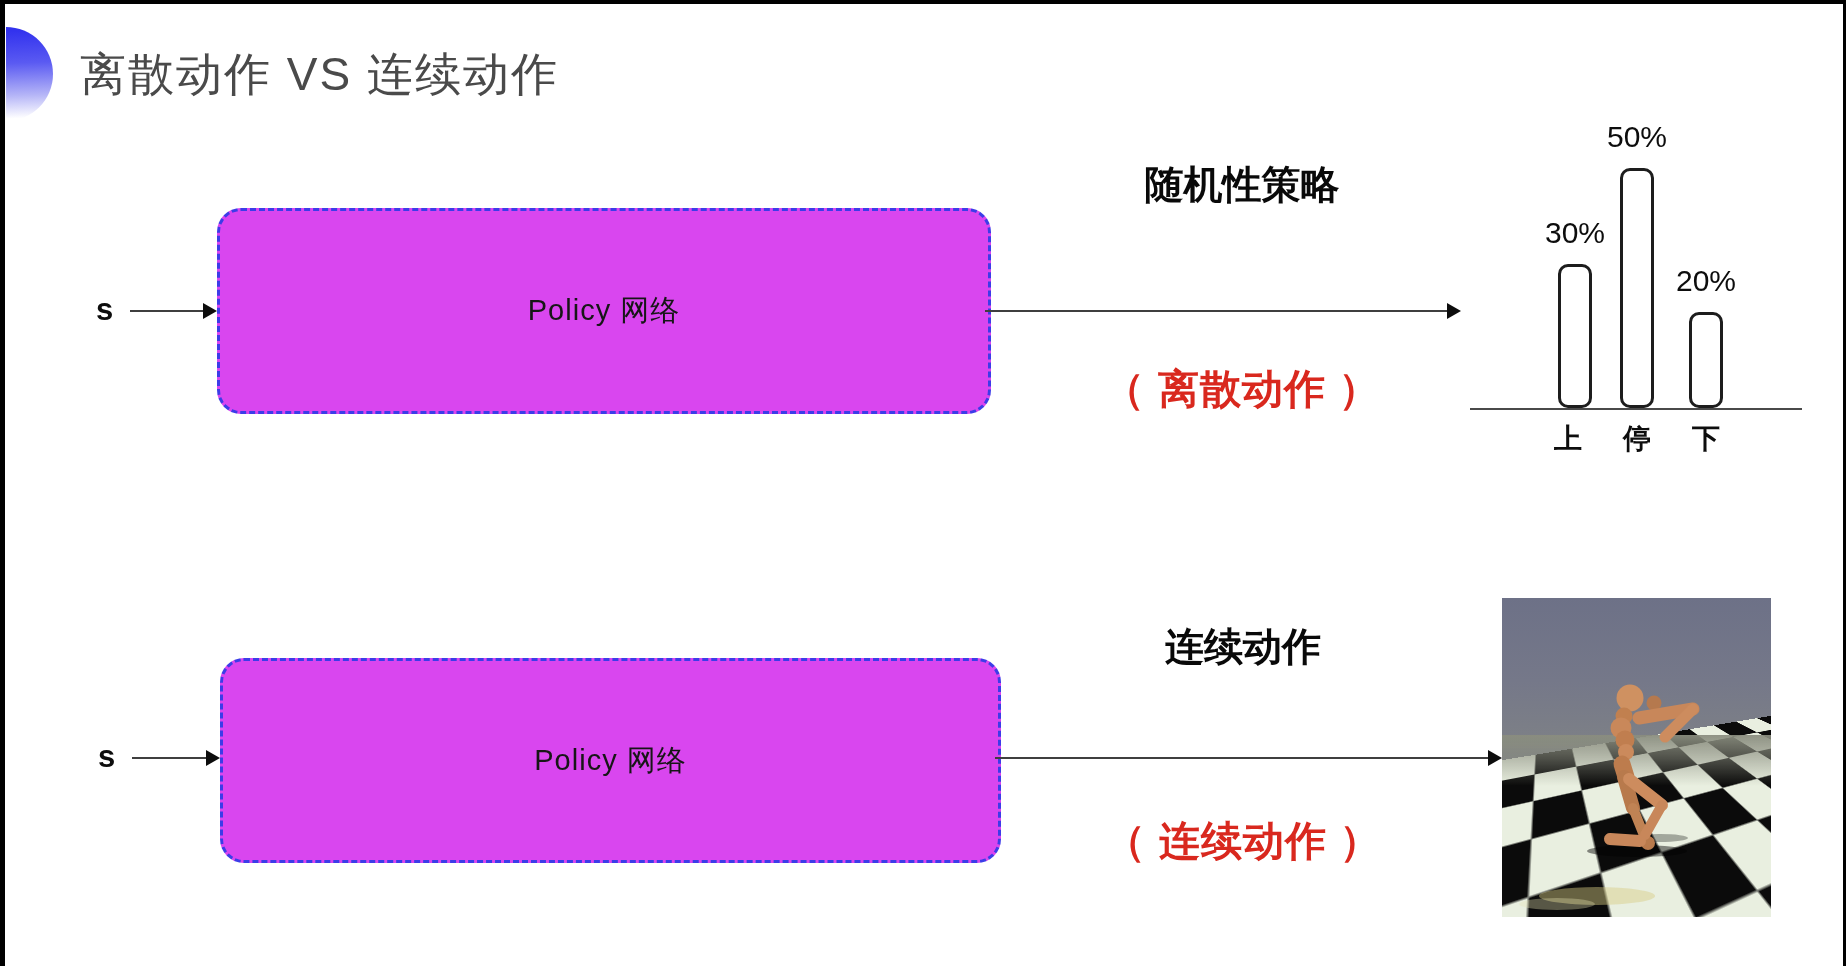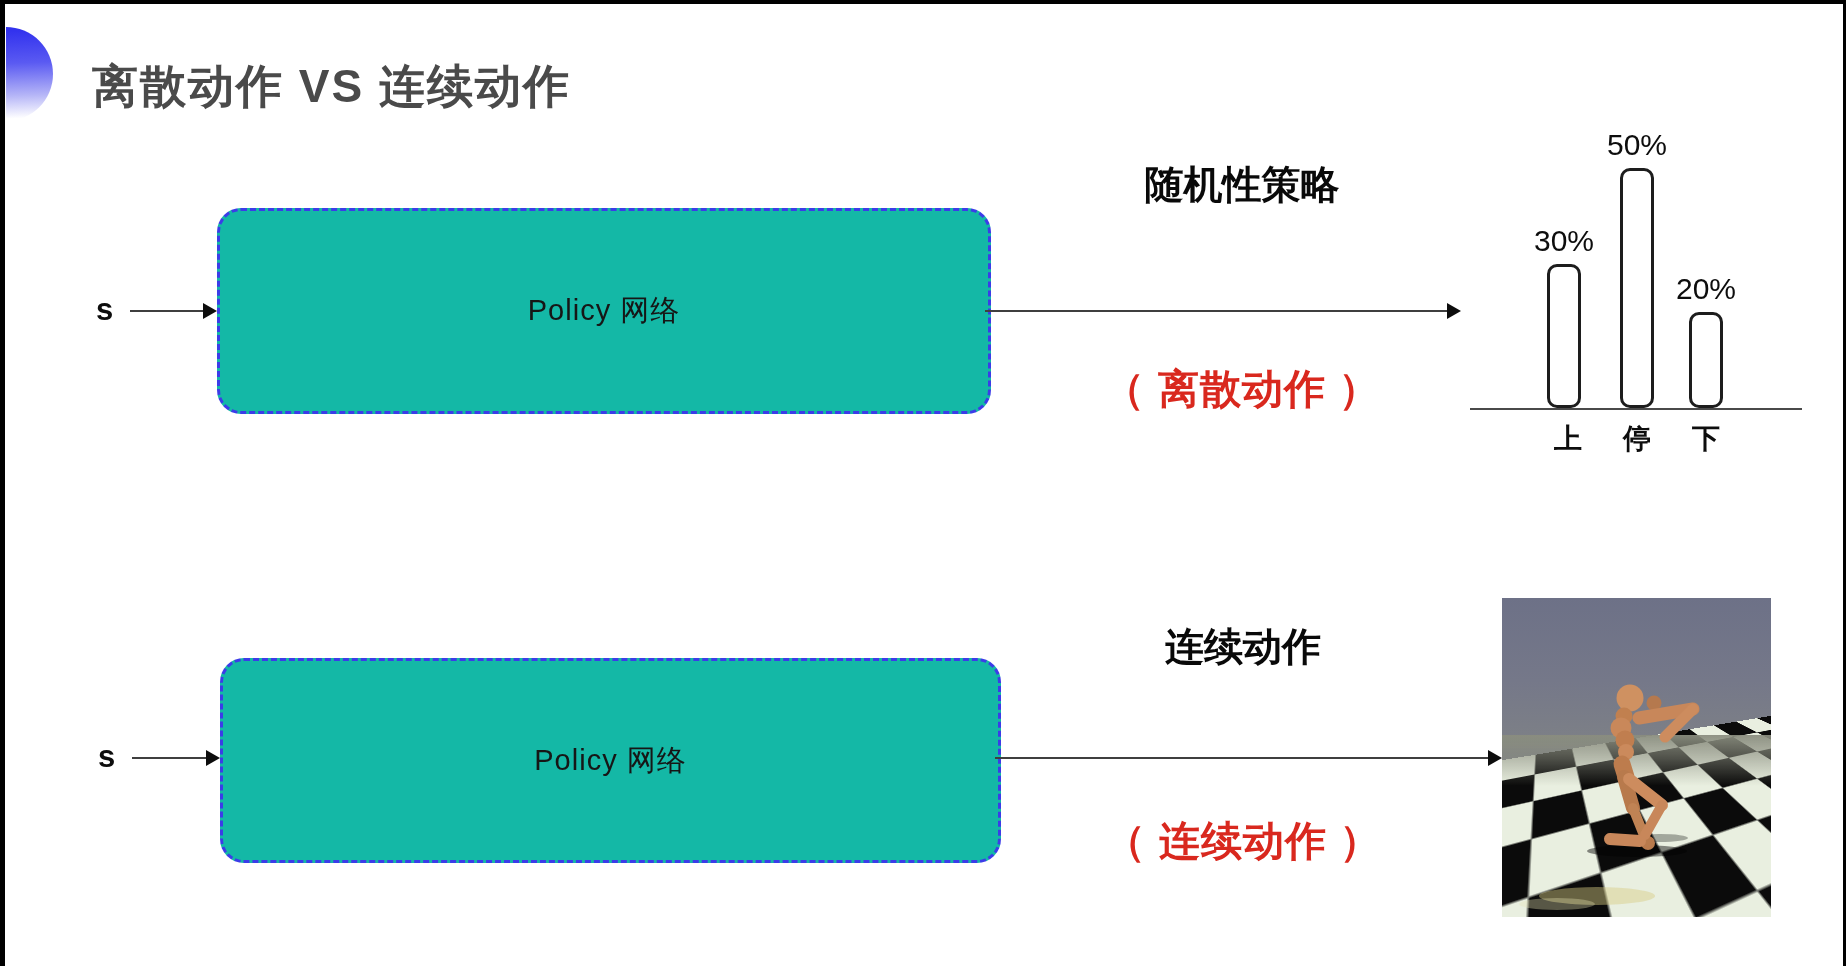--- a/index.html
+++ b/index.html
@@ -13,56 +13,56 @@
   .edge.left{left:0;top:0;width:5px;height:100%;}
   .edge.right{right:0;top:0;width:3px;height:100%;}
 
   
   .accent{
     position:absolute; left:6px; top:27px; width:47px; height:94px;
     border-radius:0 100% 100% 0 / 0 50% 50% 0;
     background:linear-gradient(178deg,#3232ee 4%,#5a5af2 38%,#b5b5f7 72%,#ffffff 96%);
   }
   .title{
-    position:absolute; left:76px; top:40px; margin:16px;
-    font-size:46px; font-weight:700; letter-spacing:2px; color:var(--title-gray,#4a4a4a);
+    position:absolute; left:76px; top:40px; margin:4px;
+    font-size:46px; font-weight:400; letter-spacing:2px; color:var(--title-gray,#4a4a4a);
   }
 
   
   .s-label{position:absolute; font-size:31px; font-weight:600; color:#0d0d0d;}
   .arrow{position:absolute; height:16px;}
   .arrow .shaft{position:absolute; left:0; top:7px; height:2px; background:#3f3f3f; width:calc(100% - 13px);}
   .arrow .head{
     position:absolute; right:0; top:0; width:0; height:0;
     border-left:14px solid #0d0d0d; border-top:8px solid transparent; border-bottom:8px solid transparent;
   }
 
   
   .policy-box{
     position:absolute; border:3px dashed var(--accent,#3c3ce8); border-radius:24px;
-    background:#14b8a6; display:flex; align-items:center; justify-content:center;
+    background:#d946ef; display:flex; align-items:center; justify-content:center;
   }
   .policy-box .lbl{font-size:29px; color:#161616; letter-spacing:1px;}
 
   .policy-title{position:absolute; width:420px; text-align:center; font-size:39px; font-weight:700; color:#090909;}
   .formula{
     position:absolute; width:420px; text-align:center;
     font-family:"DejaVu Serif", serif; font-style:italic; font-size:42px; color:#090909;
   }
   .formula sub{font-size:26px;}
   .action-note{
     position:absolute; width:420px; text-align:center;
     font-size:41px; font-weight:700; color:var(--note-red,#d9281e); letter-spacing:1px;
   }
 
   
   .chart{position:absolute; left:1470px; top:105px; width:340px; height:355px;}
   .bar-group{
     position:absolute; bottom:52px; width:40px;
-    display:flex; flex-direction:column; align-items:center; justify-content:flex-end; gap:6px;
+    display:flex; flex-direction:column; align-items:center; justify-content:flex-end; gap:14px;
   }
   .bar-group .val{font-size:30px; font-weight:500; color:#0d0d0d; white-space:nowrap;}
   .bar{
     width:34px; background:#ffffff; border:3px solid #1d1d1d; border-radius:10px;
     box-sizing:border-box;
   }
   .baseline{position:absolute; left:0; top:303px; width:332px; height:2px; background:#4a4a4a;}
   .cat{position:absolute; top:315px; width:40px; text-align:center; font-size:28px; font-weight:600; color:#0d0d0d;}
 
   
@@ -106,21 +106,21 @@
     <div class="shaft"></div>
     <div class="head"></div>
   </div>
 
   <div class="policy-title" style="left:1032px; top:158px;">随机性策略</div>
 
 
   <div class="action-note" style="left:1032px; top:362px;">（ 离散动作 ）</div>
 
   <div class="chart">
-    <div class="bar-group" style="left:74px;text-align:center;">
+    <div class="bar-group" style="left:85px;text-align:center;">
       <span class="val">30%</span>
       <div class="bar" style="height: 144px;"></div>
     </div>
     <div class="bar-group" style="left:147px;">
       <span class="val">50%</span>
       <div class="bar" style="height: 240px;"></div>
     </div>
     <div class="bar-group" style="left:216px;">
       <span class="val">20%</span>
       <div class="bar" style="height: 96px;"></div>

